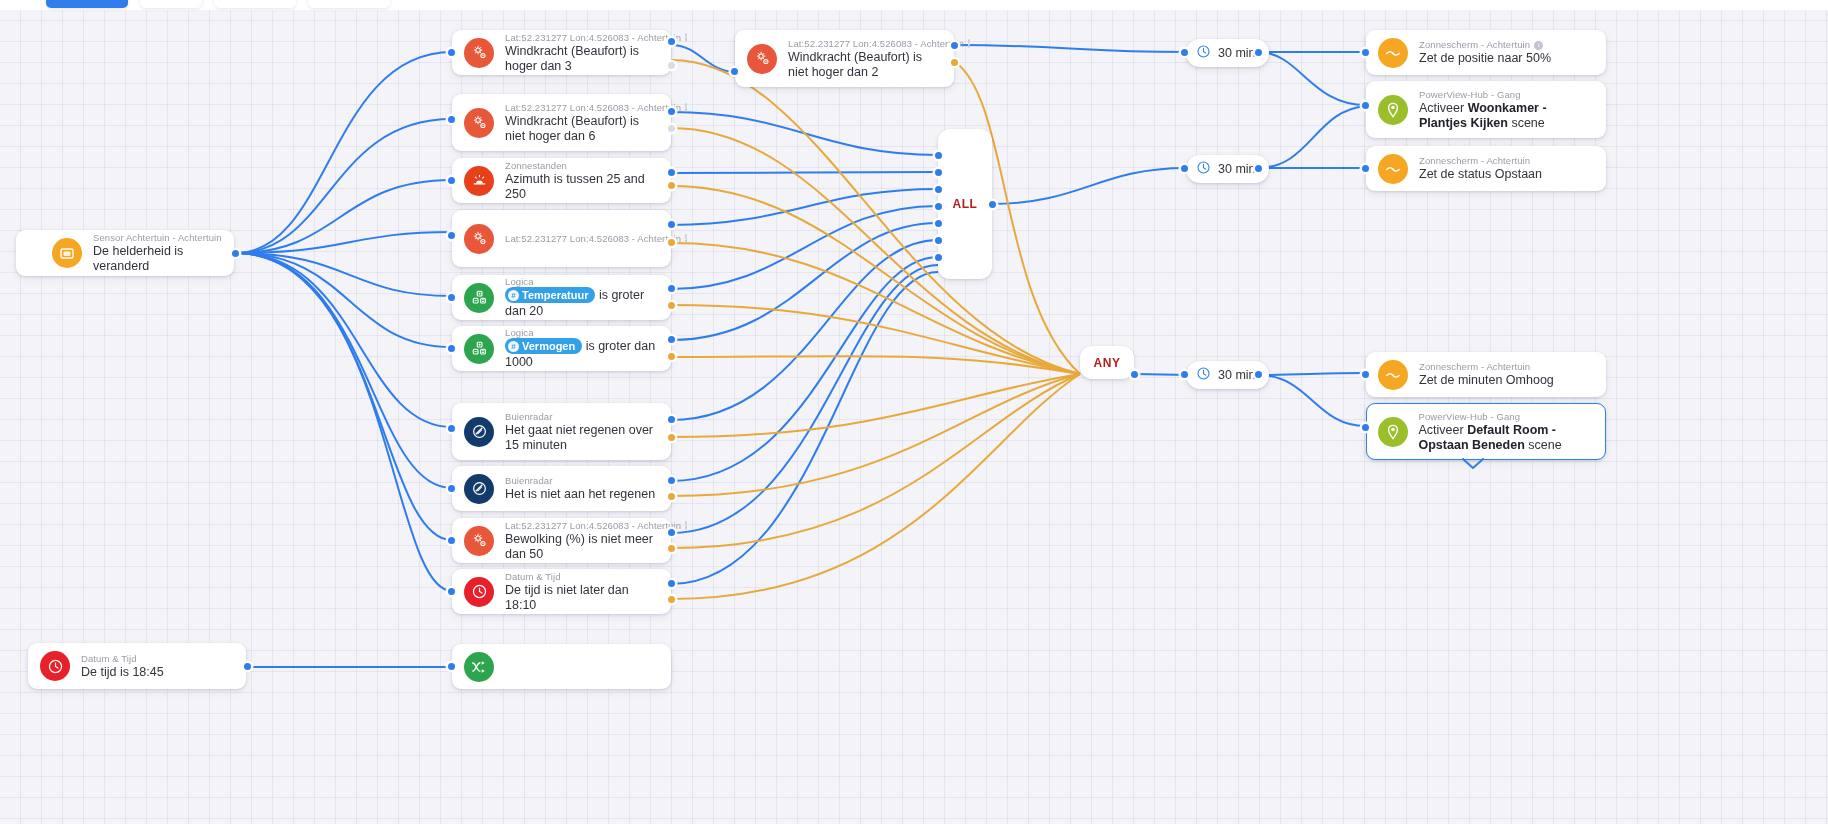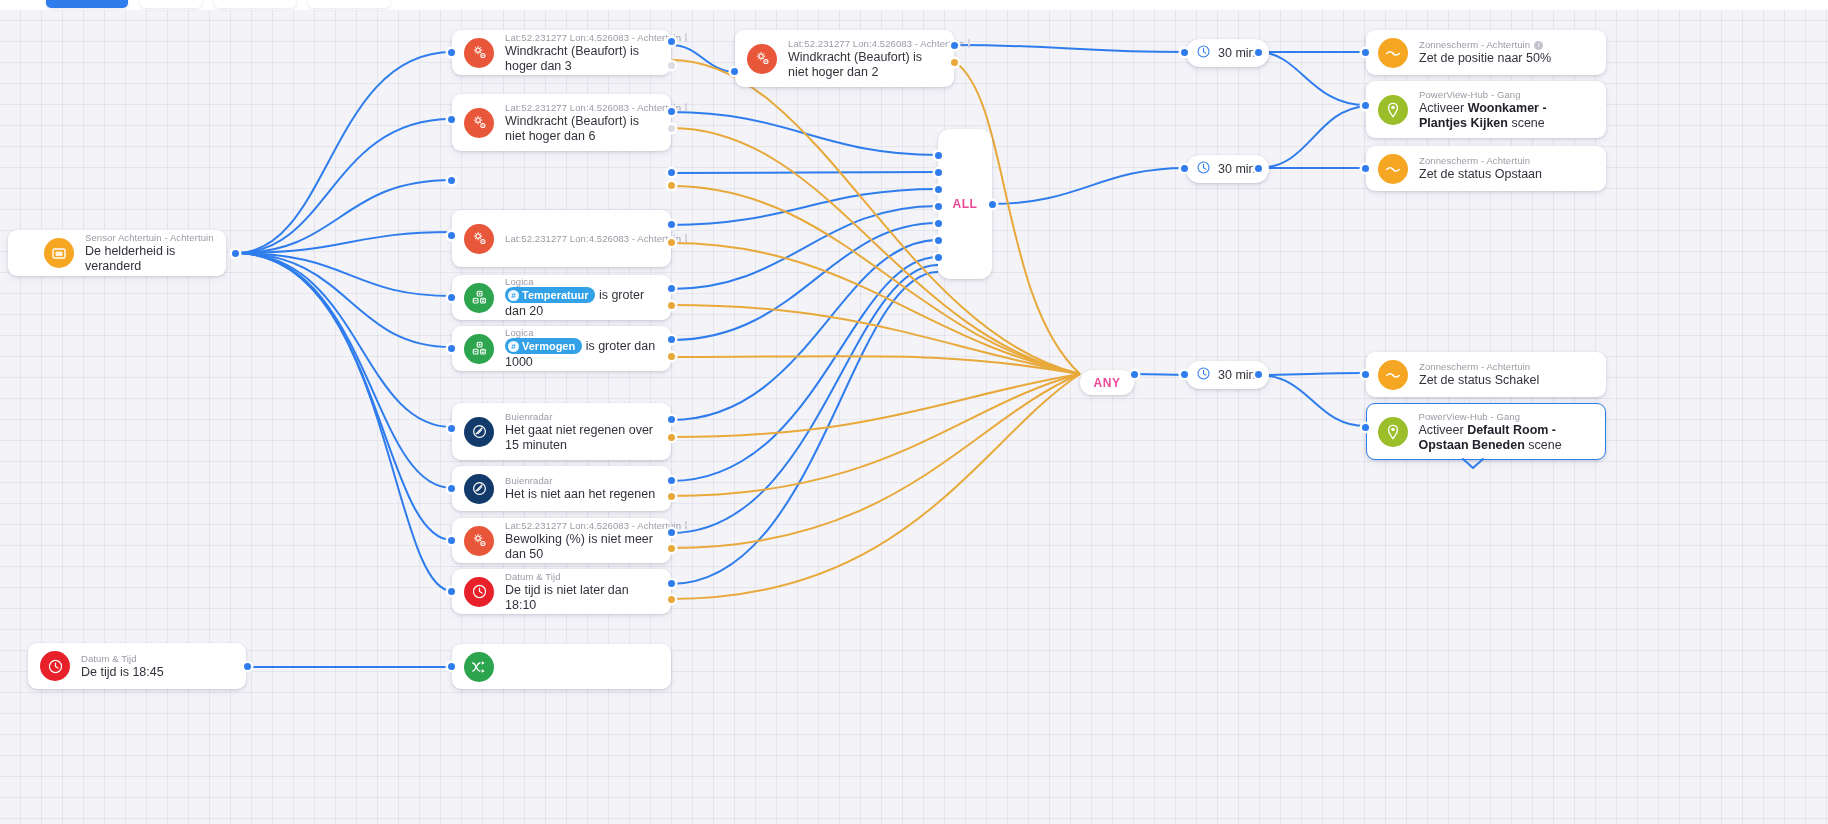--- a/index.html
+++ b/index.html
@@ -78,21 +78,21 @@
     box-shadow:0 1px 3px rgba(30,40,80,.18),0 3px 8px rgba(30,40,80,.06);
     display:flex;align-items:center;gap:7px;padding:0 13px 0 10px;
     font-size:12.5px;color:#32323c;z-index:10;
   }
 
   
   .gate{
     position:absolute;background:#fff;border-radius:12px;
     box-shadow:0 1px 3px rgba(30,40,80,.16),0 3px 10px rgba(30,40,80,.05);
     display:flex;align-items:center;justify-content:center;
-    color:#ec4899;font-size:12px;font-weight:bold;letter-spacing:.6px;z-index:10;
+    color:#b91c1c;font-size:12px;font-weight:bold;letter-spacing:.6px;z-index:10;
   }
 
   
   .dot{position:absolute;width:7px;height:7px;border-radius:50%;z-index:12;}
   .dot.blue{background:#2f7ded;}
   .dot.orange{background:#e8a93a;}
   .dot.grey{background:#dcdce4;}
   .dot.halo{box-shadow:0 0 0 2.5px rgba(255,255,255,.95);}
 
   
@@ -161,21 +161,21 @@
     </g>
   </svg>
 
   <div id="toolbar">
     <div class="tb-chip active" style="left:46px;width:82px;"></div>
     <div class="tb-chip" style="left:140px;width:62px;"></div>
     <div class="tb-chip" style="left:214px;width:82px;"></div>
     <div class="tb-chip" style="left:308px;width:82px;"></div>
   </div>
 
-  <div class="card" style="left:8px;top:230px;width:218px;height:46px;padding-left:36px;">
+  <div class="card" style="left:16px;top:230px;width:218px;height:46px;padding-left:36px;">
     <div class="card-ico" style="background:#f5a623;">
       <svg width="16" height="16" viewBox="0 0 16 16">
           <rect x="2" y="4" width="12" height="9" rx="1.6" fill="none" stroke="#fff" stroke-width="1.4"></rect>
           <rect x="4.5" y="6.5" width="7" height="4.5" rx="1" fill="#fff" opacity=".85"></rect>
         </svg>
     </div>
     <div class="card-txt">
       <div class="card-sub">
         <span>Sensor Achtertuin - Achtertuin</span>
         <span class="tag-ico"></span>
@@ -261,20 +261,35 @@
         <span>Lat:52.231277 Lon:4.526083 - Achtertuin</span>
         <span class="info-dot">i</span>
       </div>
       <div class="card-title">Windkracht (Beaufort) is niet hoger dan 6</div>
     </div>
   </div>
   <div class="dot blue halo" style="left:448px;top:116px;"></div>
   <div class="dot blue halo" style="left:668px;top:108px;"></div>
   <div class="dot grey halo" style="left:668px;top:125px;"></div>
 
+  <div class="card" style="left:452px;top:158px;width:219px;height:45px;">
+    <div class="card-ico" style="background:#e8401a;">
+      <svg width="17" height="17" viewBox="0 0 18 18">
+          <path d="M3.5 12.5h11" stroke="#fff" stroke-width="1.4" stroke-linecap="round"></path>
+          <path d="M5.4 12.5a3.6 3.6 0 0 1 7.2 0z" fill="#fff"></path>
+          <g stroke="#fff" stroke-width="1.1" stroke-linecap="round">
+            <path d="M9 3.4v1.6M4.6 5.4l1.1 1.1M13.4 5.4l-1.1 1.1"></path>
+          </g>
+        </svg>
+    </div>
+    <div class="card-txt">
+      <div class="card-sub">Zonnestanden</div>
+      <div class="card-title">Azimuth is tussen 25 and 250</div>
+    </div>
+  </div>
   <div class="dot blue halo" style="left:448px;top:177px;"></div>
   <div class="dot blue halo" style="left:668px;top:169px;"></div>
   <div class="dot orange halo" style="left:668px;top:182px;"></div>
 
   <div class="card" style="left:452px;top:210px;width:219px;height:57px;">
     <div class="card-ico" style="background:#e8573a;">
       <svg width="17" height="17" viewBox="0 0 18 18">
           <circle cx="7.5" cy="6.5" r="2.3" fill="none" stroke="#fff" stroke-width="1.1"></circle>
           <g stroke="#fff" stroke-width="1" stroke-linecap="round">
             <path d="M7.5 2.4v1.2M7.5 9.4v1.2M3.4 6.5h1.2M10.4 6.5h1.2M4.6 3.6l.85.85M9.55 8.55l.85.85M10.4 3.6l-.85.85M5.45 8.55l-.85.85"></path>
@@ -422,21 +437,21 @@
   </div>
   <div class="dot blue halo" style="left:935px;top:152px;"></div>
   <div class="dot blue halo" style="left:935px;top:169px;"></div>
   <div class="dot blue halo" style="left:935px;top:186px;"></div>
   <div class="dot blue halo" style="left:935px;top:203px;"></div>
   <div class="dot blue halo" style="left:935px;top:220px;"></div>
   <div class="dot blue halo" style="left:935px;top:237px;"></div>
   <div class="dot blue halo" style="left:935px;top:254px;"></div>
   <div class="dot blue halo" style="left:989px;top:201px;"></div>
 
-  <div class="gate" style="left:1080px;top:370px;width:54px;height:25px;">
+  <div class="gate" style="left:1080px;top:346px;width:54px;height:33px;">
     <span>ANY</span>
   </div>
   <div class="dot blue halo" style="left:1131px;top:371px;"></div>
 
   <div class="delay" style="left:1186px;top:39px;">
     <span>
       <svg width="15" height="15" viewBox="0 0 18 18">
           <circle cx="9" cy="9" r="6.6" fill="none" stroke="#2f7ded" stroke-width="1.3"></circle>
           <path d="M9 5.2V9.2l2.7 1.8" stroke="#2f7ded" stroke-width="1.3" fill="none" stroke-linecap="round"></path>
         </svg>
@@ -519,21 +534,21 @@
 
   <div class="card" style="left:1366px;top:352px;width:240px;height:45px;">
     <div class="card-ico" style="background:#f5a623;">
       <svg width="18" height="18" viewBox="0 0 20 20">
           <path d="M3 10.5c2.6-2.4 5-2.4 7 0 2 2.4 4.4 2.4 7 0" fill="none" stroke="#fff" stroke-width="1.6" stroke-linecap="round"></path>
           <circle cx="10" cy="10.2" r="1.1" fill="#fff"></circle>
         </svg>
     </div>
     <div class="card-txt">
       <div class="card-sub">Zonnescherm - Achtertuin</div>
-      <div class="card-title">Zet de status Schakel</div>
+      <div class="card-title">Zet de minuten Omhoog</div>
     </div>
   </div>
   <div class="dot blue halo" style="left:1362px;top:371px;"></div>
 
   <div class="card selected" style="left:1366px;top:403px;width:240px;height:57px;">
     <div class="card-ico" style="background:#9bbf2a;">
       <svg width="18" height="18" viewBox="0 0 20 20">
           <path d="M10 2.6c2.7 0 4.9 2.1 4.9 4.8 0 3.4-4.9 10-4.9 10S5.1 10.8 5.1 7.4C5.1 4.7 7.3 2.6 10 2.6z" fill="none" stroke="#fff" stroke-width="1.5"></path>
           <circle cx="10" cy="7.3" r="2" fill="#fff"></circle>
         </svg>

